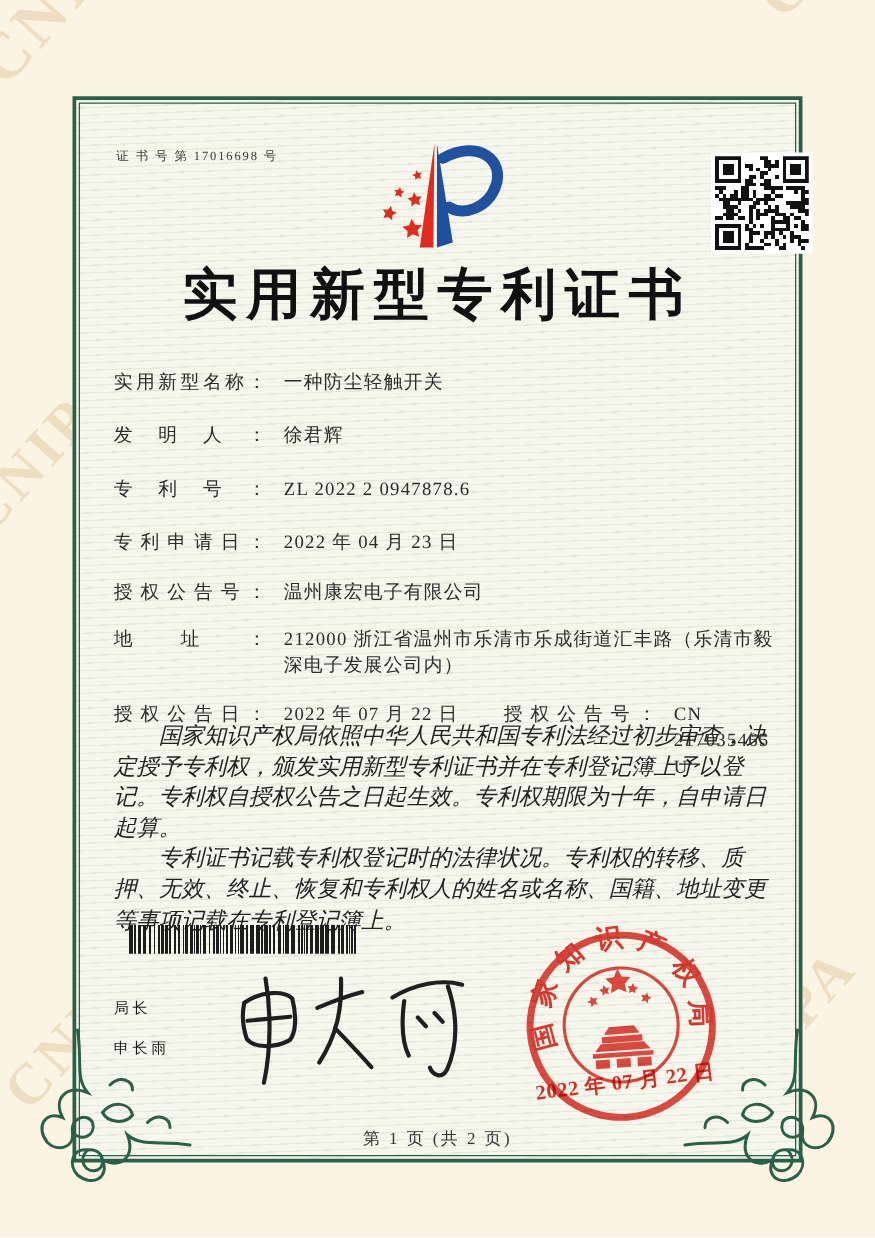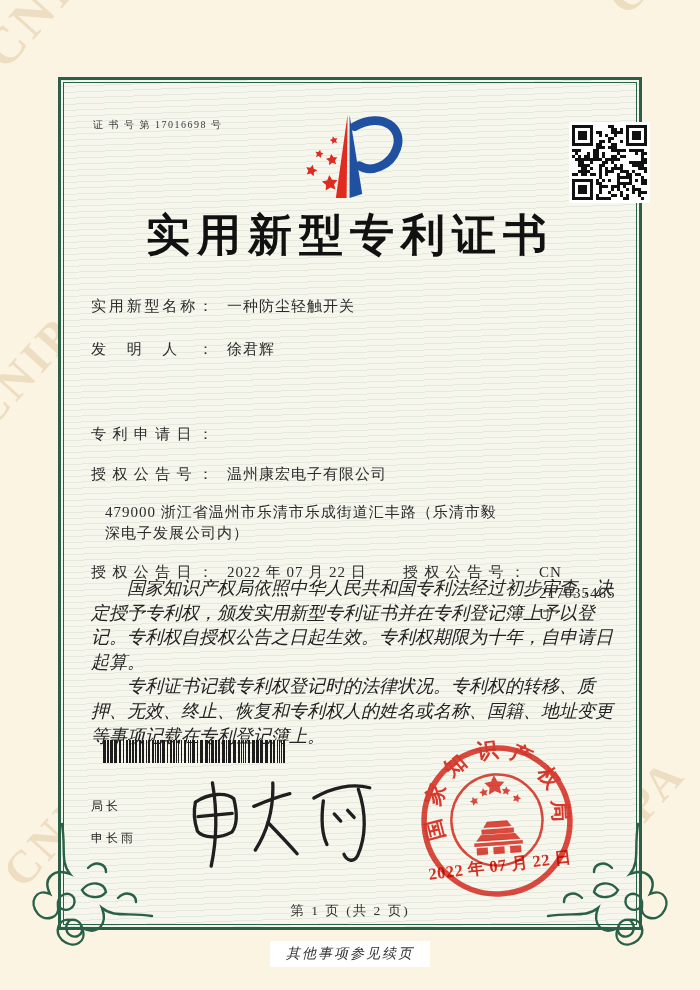--- a/index.html
+++ b/index.html
@@ -328,29 +328,35 @@
     <div class="title">实用新型专利证书</div>
 
     <div class="frow" style="top:216px;">
       <span class="flabel">实用新型名称：</span>
       <span class="fvalue">一种防尘轻触开关</span>
     </div>
     <div class="frow" style="top:259px;">
       <span class="flabel">发明人：</span>
       <span class="fvalue">徐君辉</span>
     </div>
+    <div class="frow" style="top:302px;">
+      <span class="flabel">专利号：</span>
+      <span class="fvalue">ZL 2022 2 0947878.6</span>
+    </div>
     <div class="frow" style="top:344px;">
       <span class="flabel">专利申请日：</span>
+      <span class="fvalue">2022 年 04 月 23 日</span>
     </div>
     <div class="frow" style="top:384px;">
       <span class="flabel">授权公告号：</span>
       <span class="fvalue">温州康宏电子有限公司</span>
     </div>
     <div class="frow" style="top:422px;">
-      <span class="fvalue addr-val">479000 浙江省温州市乐清市乐成街道汇丰路（乐清市毅深电子发展公司内）</span>
+      <span class="flabel">地址：</span>
+      <span class="fvalue addr-val">212000 浙江省温州市乐清市乐成街道汇丰路（乐清市毅深电子发展公司内）</span>
     </div>
     <div class="frow" style="top:482px;position:absolute;">
       <span class="flabel">授权公告日：</span>
       <span class="fvalue">2022 年 07 月 22 日</span>
       <span class="grant-right">
         <span class="flabel">授权公告号：</span>
         <span class="fvalue">CN 217035465 U</span>
       </span>
     </div>
 
@@ -482,15 +488,14 @@
       <rect x="64" y="87.5" width="32" height="5"></rect>
       <path d="M58,99 L102,99 L97,93 L63,93 Z"></path>
       <rect x="56" y="100.5" width="48" height="3.5"></rect>
       <rect x="58" y="105.5" width="11" height="7"></rect>
       <rect x="74.5" y="105.5" width="11" height="7"></rect>
       <rect x="91" y="105.5" width="11" height="7"></rect>
     </g>
   </svg>
   <div class="seal-date">2022 年 07 月 22 日</div>
 
-  <div class="bottom-note">其他事项参见续页</div>
 
 </div>
 
 </body></html>

